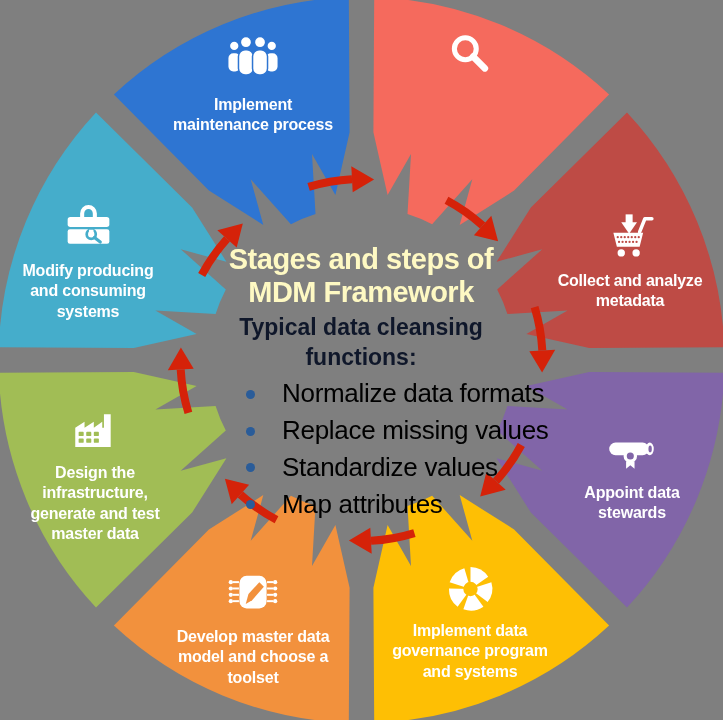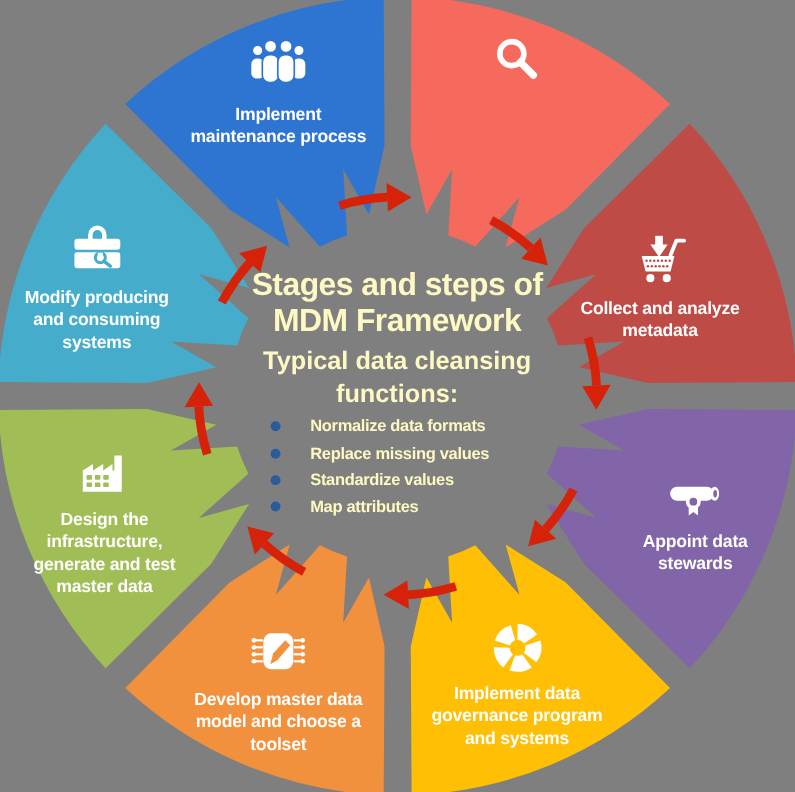--- a/index.html
+++ b/index.html
@@ -5,40 +5,40 @@
   html,body{margin:0;padding:0;background:#7F7F7F;}
   .stage{position:relative;width:723px;height:720px;background:#7F7F7F;overflow:hidden;
          font-family:"Liberation Sans",sans-serif;}
   #diagram-svg{position:absolute;left:0;top:0;z-index:1;}
   .seg{position:absolute;display:flex;flex-direction:column;align-items:center;
        transform:translateX(-50%);z-index:2;}
   .seg .label{color:#fff;font-weight:bold;font-size:16px;line-height:1.27;text-align:center;
               white-space:pre-line;margin-top:5px;letter-spacing:-0.2px;}
   .seg-implement-maintenance{left:253px;top:30px;} .seg-implement-maintenance .label{width:210px;}
   .seg-identify-sources{left:470px;top:30px;}     .seg-identify-sources .label{width:232px;}
-  .seg-collect-metadata{left:600px;top:210px;}    .seg-collect-metadata .label{width:180px;}
+  .seg-collect-metadata{left:630px;top:210px;}    .seg-collect-metadata .label{width:180px;}
   .seg-appoint-stewards{left:632px;top:424px;}    .seg-appoint-stewards .label{width:150px;}
   .seg-governance{left:470px;top:562px;}          .seg-governance .label{width:215px;}
   .seg-develop-model{left:253px;top:564px;}       .seg-develop-model .label{width:220px;}
   .seg-design-infrastructure{left:95px;top:404px;}.seg-design-infrastructure .label{width:175px;}
   .seg-modify-systems{left:88px;top:198px;}       .seg-modify-systems .label{width:185px;}
   .icon-people{width:60px;height:60px}.icon-magnifier{width:50px;height:50px}
   .icon-cart{width:56px;height:56px}.icon-diploma{width:54px;height:54px}
   .icon-aperture{width:54px;height:54px}.icon-chip{width:58px;height:58px}
   .icon-factory{width:54px;height:54px}.icon-toolbox{width:58px;height:58px}
   .center-text{position:absolute;left:361px;top:243px;transform:translateX(-50%);width:382px;
                text-align:center;z-index:2;}
   .center-title{font-size:29px;font-weight:bold;color:#fef9c3;line-height:1.13;
                 letter-spacing:-0.5px;white-space:pre-line;}
-  .center-sub{font-size:23px;font-weight:bold;color:#fef9c3;line-height:1.32;
+  .center-sub{font-size:23px;font-weight:bold;color:#0f172a;line-height:1.32;
               white-space:pre-line;margin-top:3px;}
   .bullets{margin:7px 0 0 76px;text-align:left;}
   .bullet-row{display:flex;align-items:center;margin-bottom:7px;}
   .bullet-dot{width:9px;height:9px;border-radius:50%;background:#2A5C99;margin-right:27px;flex:none;}
-  .bullet-text{font-size:15px;font-weight:bold;color:#fef9c3;letter-spacing:-0.3px;line-height:1.15;}
+  .bullet-text{font-size:26px;font-weight:normal;color:#000000;letter-spacing:-0.3px;line-height:1.15;}
 </style>
 </head>
 <body>
 
 <div class="stage">
   <svg id="diagram-svg" viewBox="0 0 723 720" width="723" height="720">
       <path d="M 113.9 94.5 A 363 363 0 0 1 348.8 -2.8 L 349.6 132.3 L 335.4 195.1 L 312.0 153.9 L 315.5 214.1 A 153 153 0 0 0 290.9 224.3 L 250.7 179.2 L 263.3 224.9 L 208.9 190.6 Z" fill="#2E75D2"></path>
       <path d="M 374.2 -2.8 A 363 363 0 0 1 609.1 94.5 L 514.1 190.6 L 459.7 224.9 L 472.3 179.2 L 432.1 224.3 A 153 153 0 0 0 407.5 214.1 L 411.0 153.9 L 387.6 195.1 L 373.4 132.3 Z" fill="#F56A5D"></path>
       <path d="M 627.0 112.4 A 363 363 0 0 1 724.3 347.3 L 589.2 348.1 L 526.4 333.9 L 567.6 310.5 L 507.4 314.0 A 153 153 0 0 0 497.2 289.4 L 542.3 249.2 L 496.6 261.8 L 530.9 207.4 Z" fill="#BE4B45"></path>
       <path d="M 724.3 372.7 A 363 363 0 0 1 627.0 607.6 L 530.9 512.6 L 496.6 458.2 L 542.3 470.8 L 497.2 430.6 A 153 153 0 0 0 507.4 406.0 L 567.6 409.5 L 526.4 386.1 L 589.2 371.9 Z" fill="#8165A8"></path>

